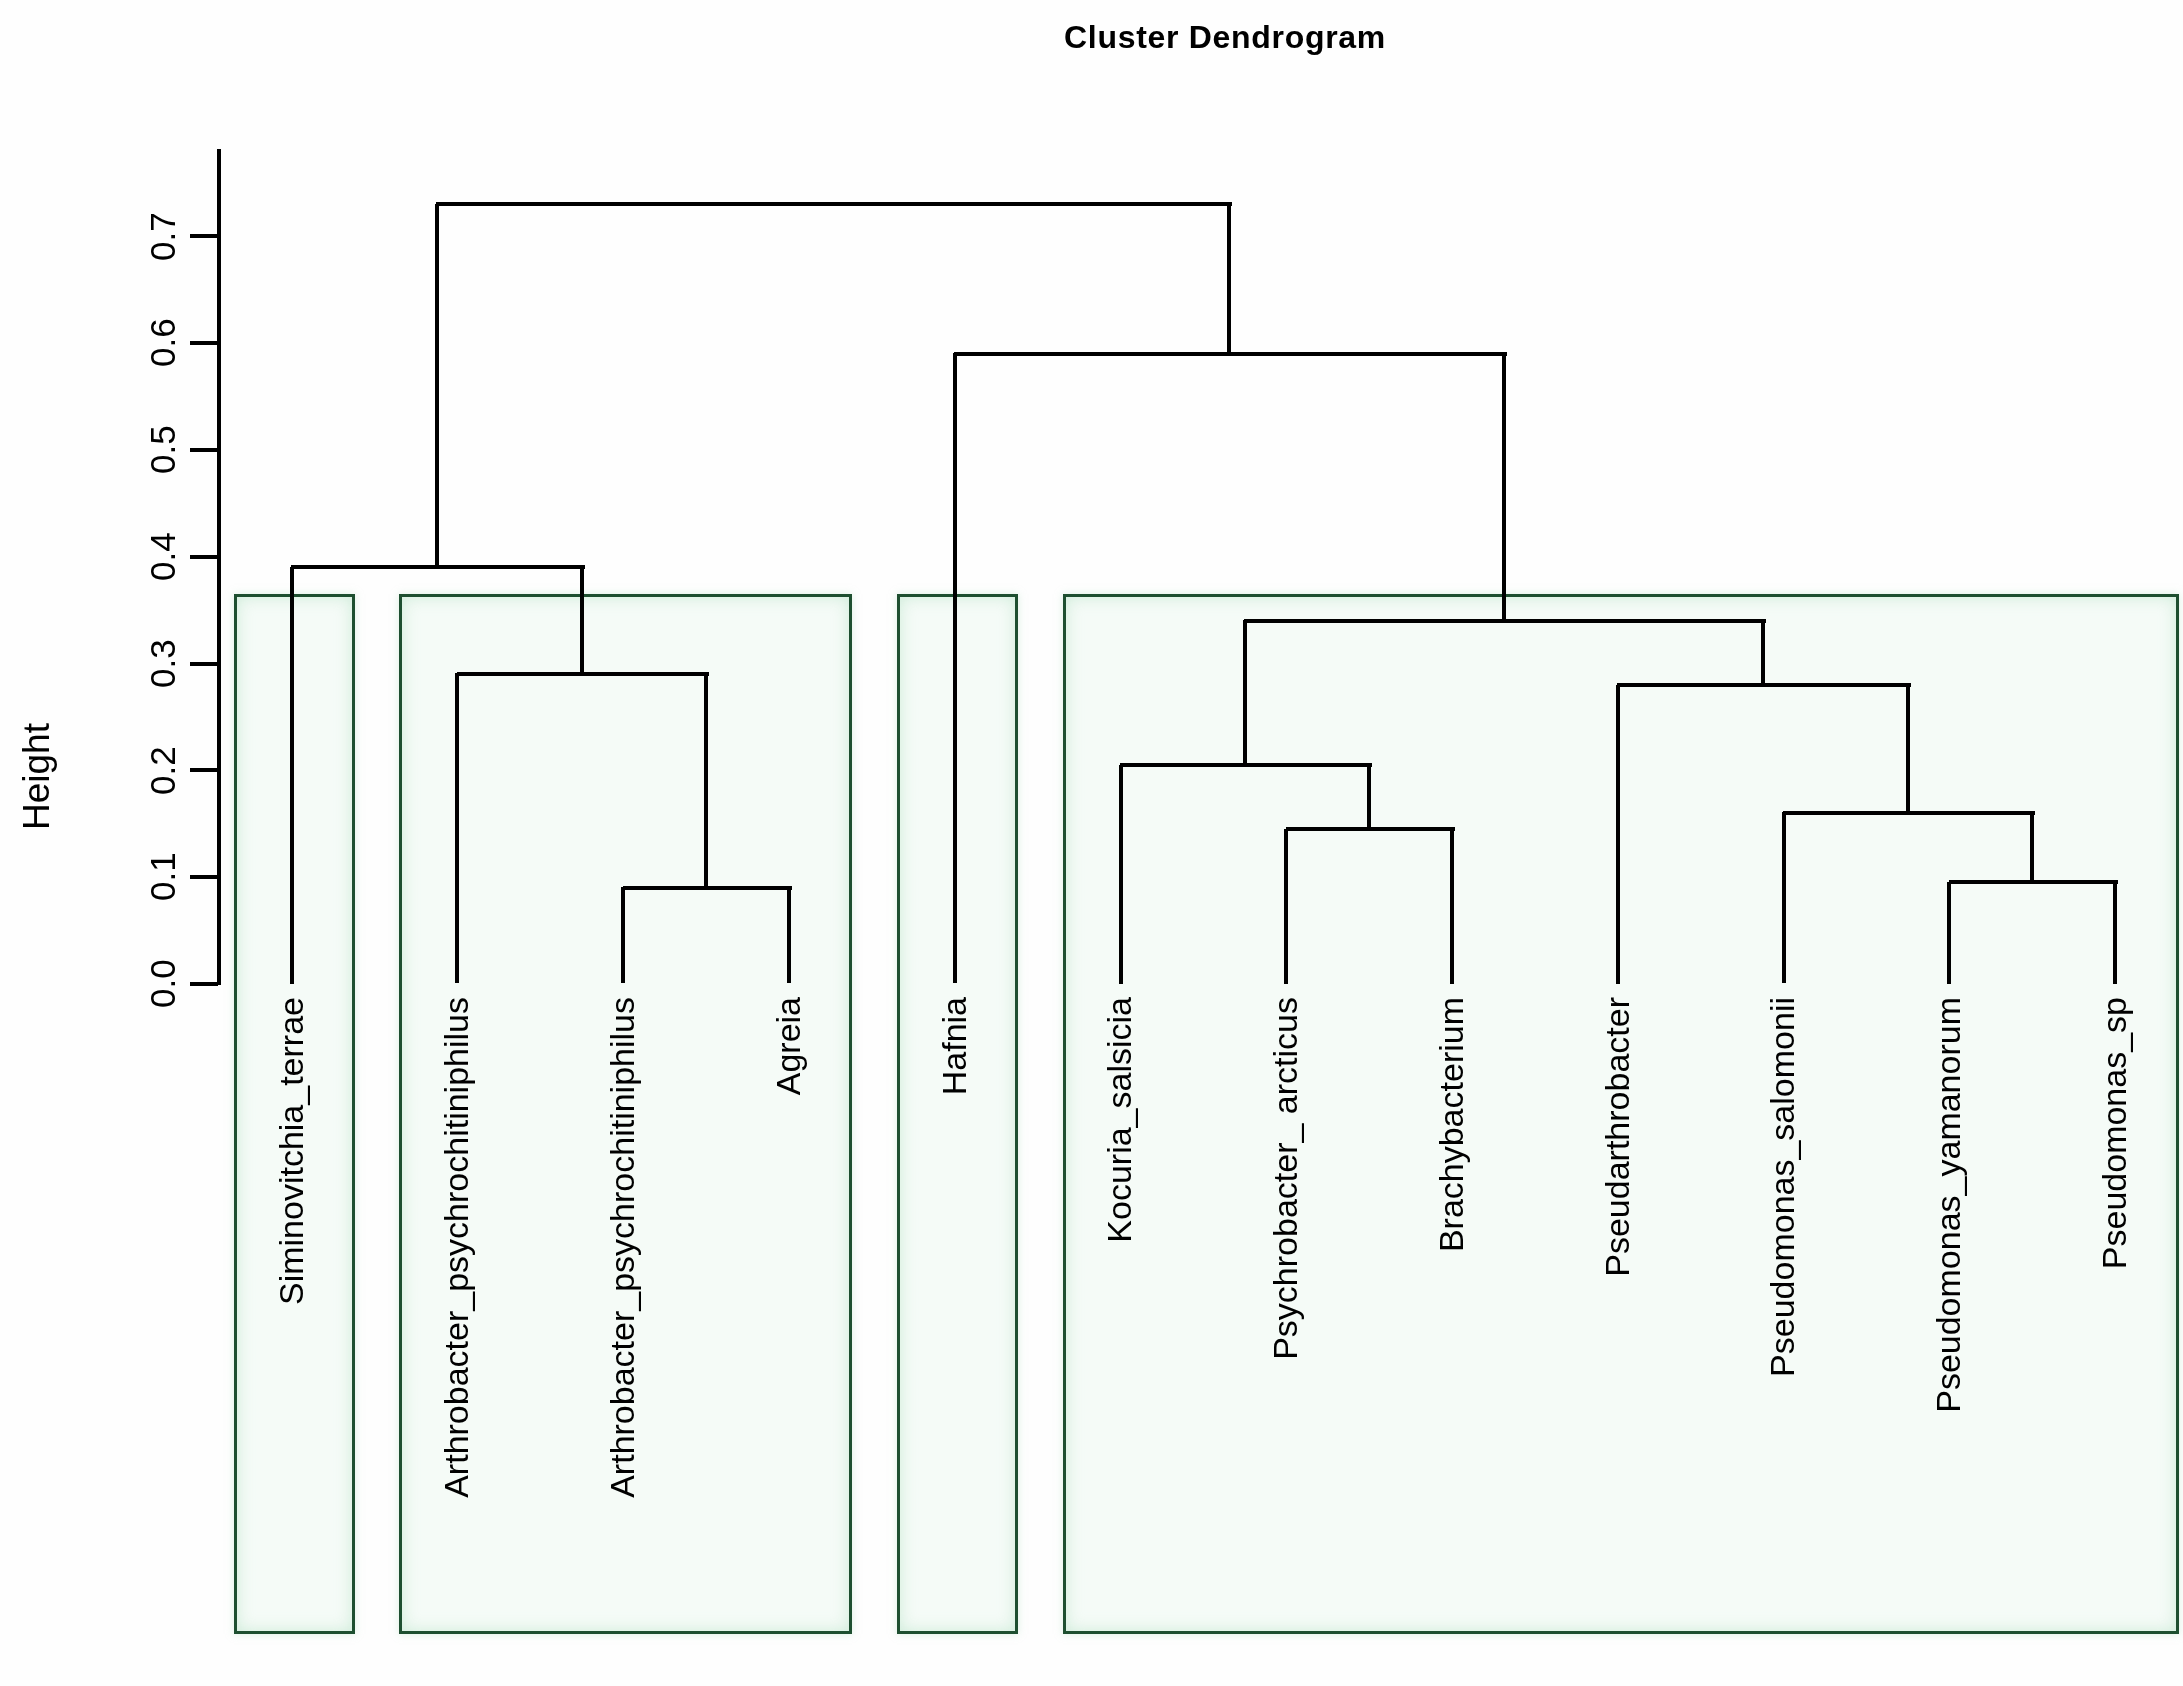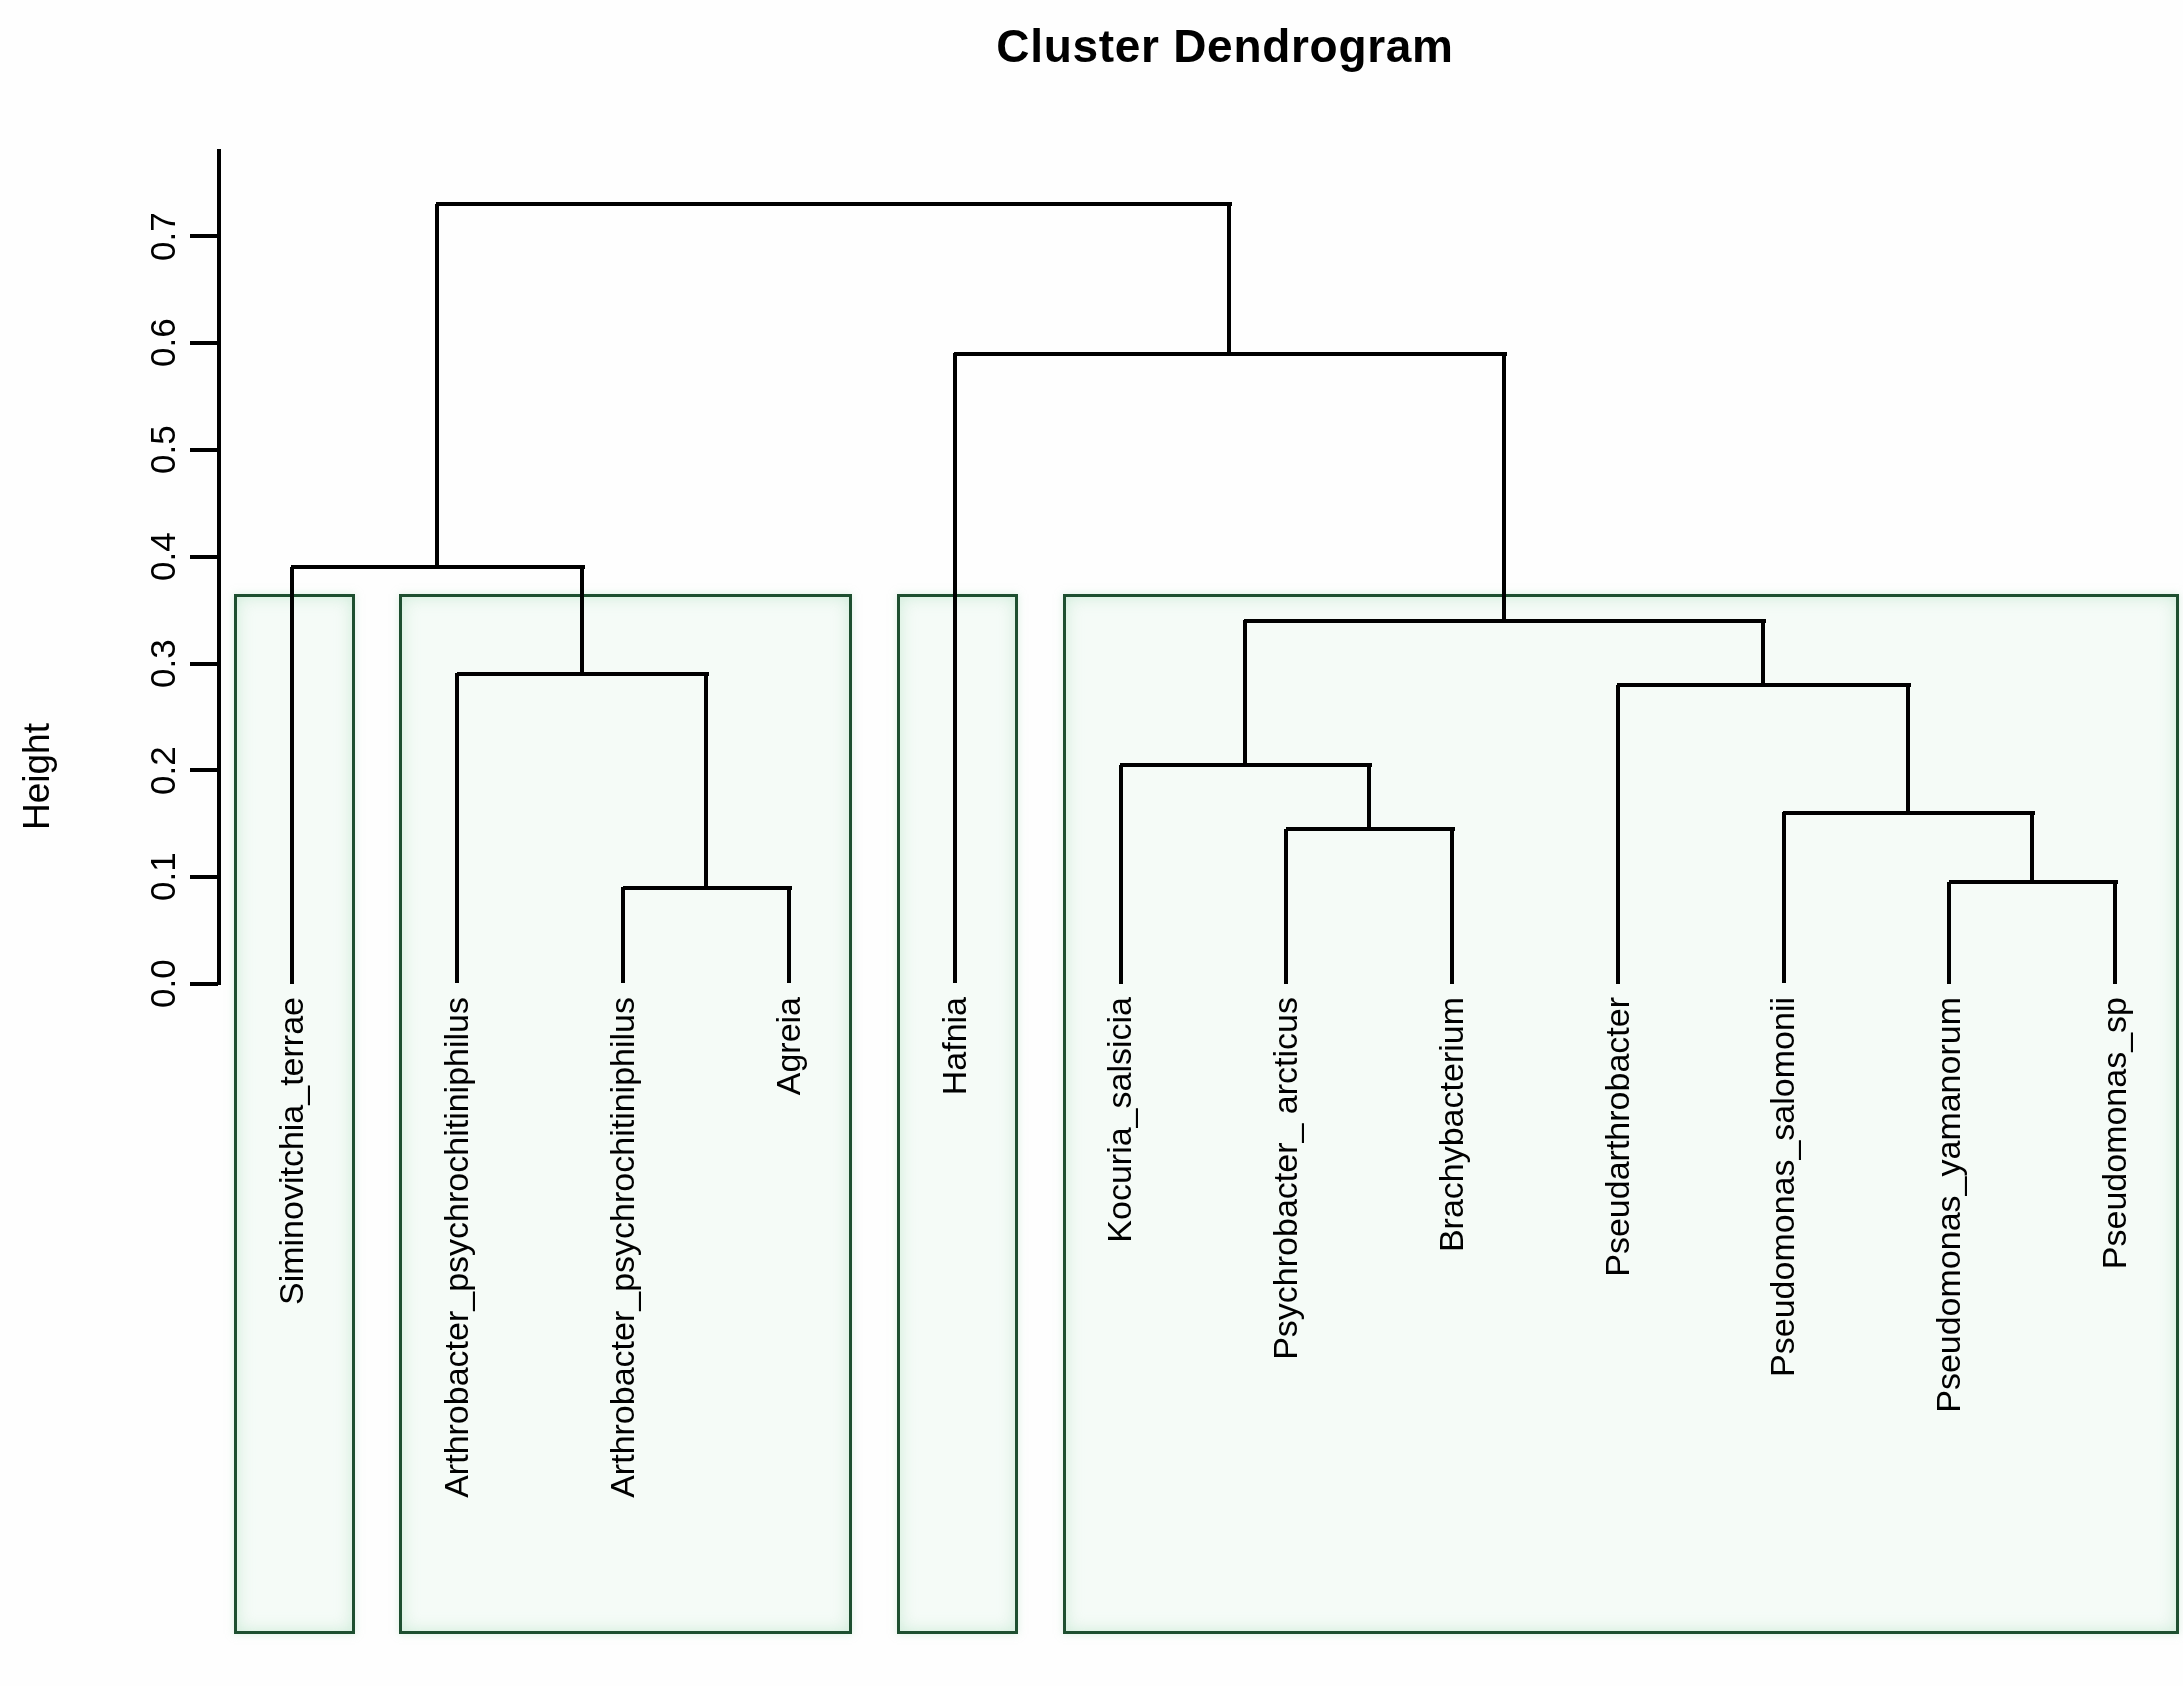--- a/index.html
+++ b/index.html
@@ -4,21 +4,21 @@
 <style>
   html,body { margin:0; padding:0; background:#ffffff; }
   .page {
     position:relative; width:2183px; height:1687px;
     background:#fefefe; overflow:hidden;
     font-family:"Liberation Sans", sans-serif;
     color:#000;
   }
   .chart-title {
     position:absolute; top:19.4px; left:299px; width:1852px;
-    text-align:center; font-size:46px; font-weight:bold;
+    text-align:center; font-size:32px; font-weight:bold;
     letter-spacing:0.7px; margin:0;
   }
   .y-label {
     position:absolute; left:16.4px; top:657px; height:239px; width:45px;
     writing-mode:vertical-rl; transform:rotate(180deg);
     text-align:center; font-size:37px;
   }
   .seg { position:absolute; background:#000; z-index:3; }
   .tick-dash { position:absolute; background:#000; z-index:3; }
   .tick-label {

